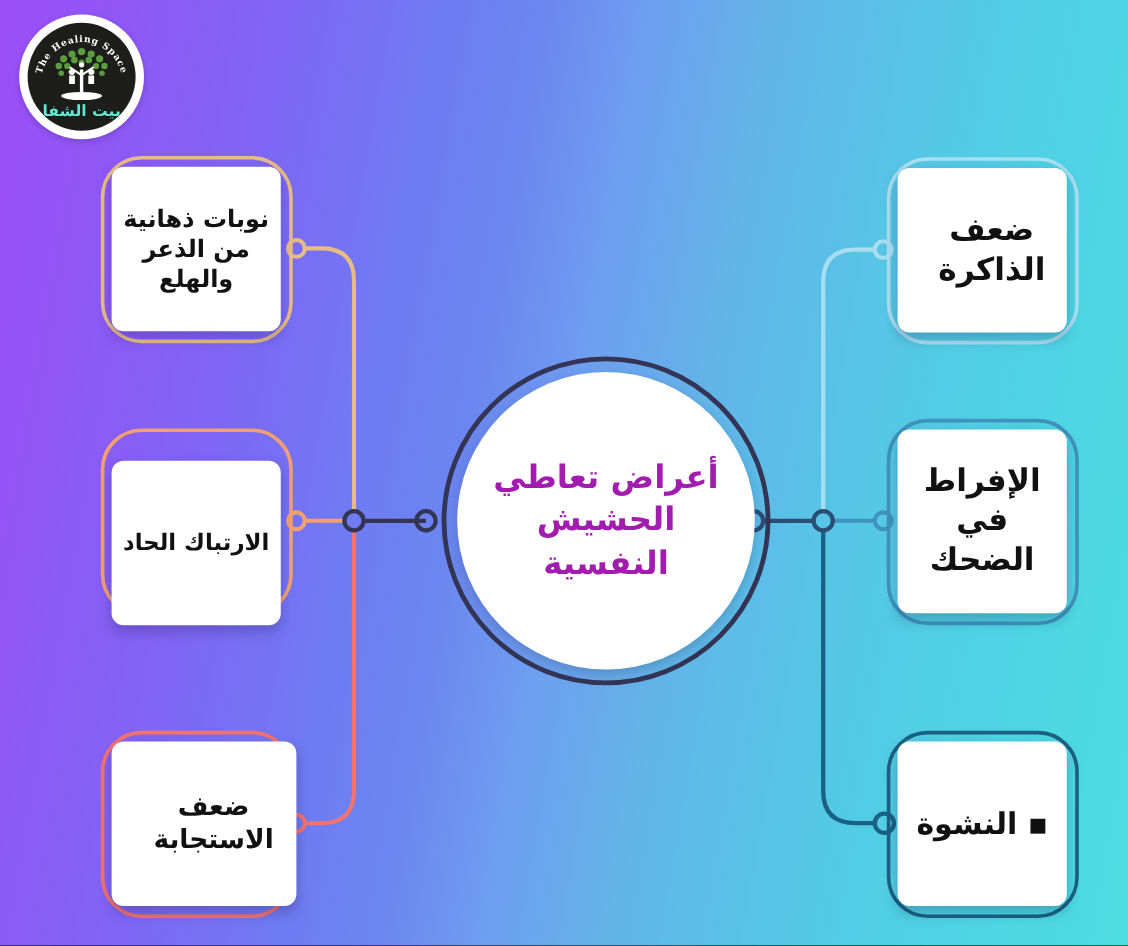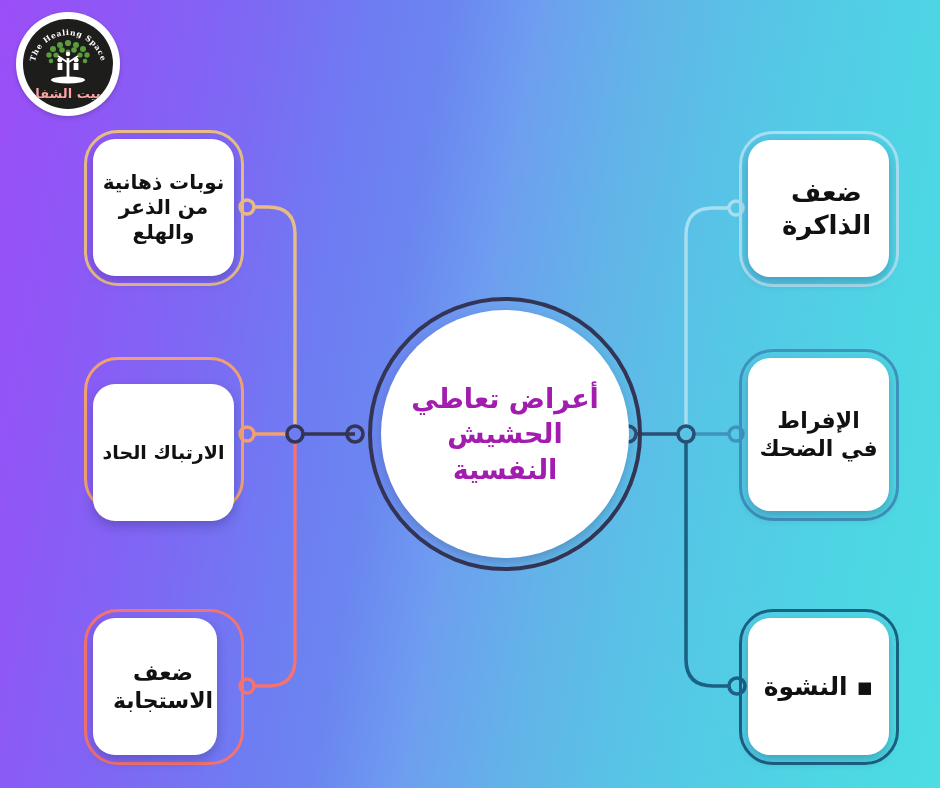--- a/index.html
+++ b/index.html
@@ -66,21 +66,21 @@
     top: 17px;
     width: 56px;
     height: 48px;
   }
   .logo-ar {
     position: absolute;
     left: 0;
     bottom: 9px;
     width: 90px;
     text-align: center;
-    color: #fca5a5;
+    color: #5eead4;
     font-size: 13px;
     font-weight: bold;
     line-height: 1;
     text-shadow: 0 0 1px #000;
   }
 
   
   #wires {
     position: absolute;
     left: 0; top: 0;
@@ -128,21 +128,21 @@
     position: absolute;
     box-sizing: border-box;
     border-radius: 34px;
     border-style: solid;
     border-width: 3px;
     background: transparent;
   }
   .card {
     position: absolute;
     box-sizing: border-box;
-    border-radius: 22px;
+    border-radius: 10px;
     background: #ffffff;
     box-shadow: 0 5px 11px rgba(25,20,70,0.25);
     display: flex;
     align-items: center;
     justify-content: center;
   }
   .card-text {
     direction: rtl;
     text-align: center;
     color: #111111;
@@ -237,32 +237,32 @@
   <div class="card" style="left:93px; top:139px; width:141px; height:137px;">
     <div class="card-text" style="font-size:20px;">نوبات ذهانية من الذعر والهلع</div>
   </div>
 
   <div class="ring" style="left:84px; top:357px; width:160px; height:156px; border-color:#f2a071;"></div>
   <div class="card" style="left:93px; top:366px; width:141px; height:137px;margin-top:18px;">
     <div class="card-text" style="font-size:19px;">الارتباك الحاد</div>
   </div>
 
   <div class="ring" style="left:84px; top:609px; width:160px; height:156px; border-color:#f4726f;"></div>
-  <div class="card" style="left:93px; top:618px; width:124px; height:137px;padding-left:16px;">
+  <div class="card" style="left:93px; top:618px; width:154px; height:137px;padding-left:16px;">
     <div class="card-text" style="font-size:22px;">ضعف الاستجابة</div>
   </div>
 
   <div class="ring" style="left:739px; top:131px; width:160px; height:156px; border-color:#a8dff0;"></div>
   <div class="card" style="left:748px; top:140px; width:141px; height:137px;">
     <div class="card-text" style="font-size:26px;margin-left:16px;">ضعف الذاكرة</div>
   </div>
 
   <div class="ring" style="left:739px; top:349px; width:160px; height:172px; border-color:#3f93bd;"></div>
   <div class="card" style="left:748px; top:358px; width:141px; height:153px;">
-    <div class="card-text" style="font-size:22px;">الإفراط في الضحك</div>
+    <div class="card-text" style="font-size:26px;">الإفراط في الضحك</div>
   </div>
 
   <div class="ring" style="left:739px; top:609px; width:160px; height:156px; border-color:#1b6184; border-width:3.5px;"></div>
   <div class="card" style="left:748px; top:618px; width:141px; height:137px;">
     <div class="card-text" style="font-size:25px;">▪ النشوة</div>
   </div>
 
   <div class="hub"></div>
   <div class="hub-fill">
     <div class="hub-text">أعراض تعاطي الحشيش النفسية</div>

